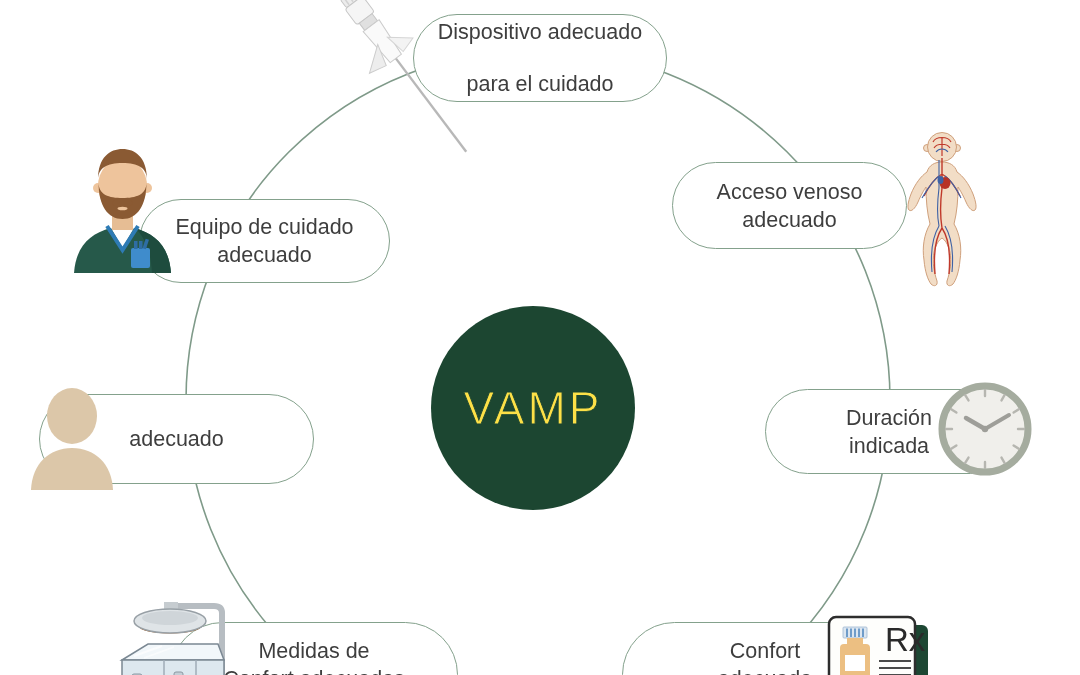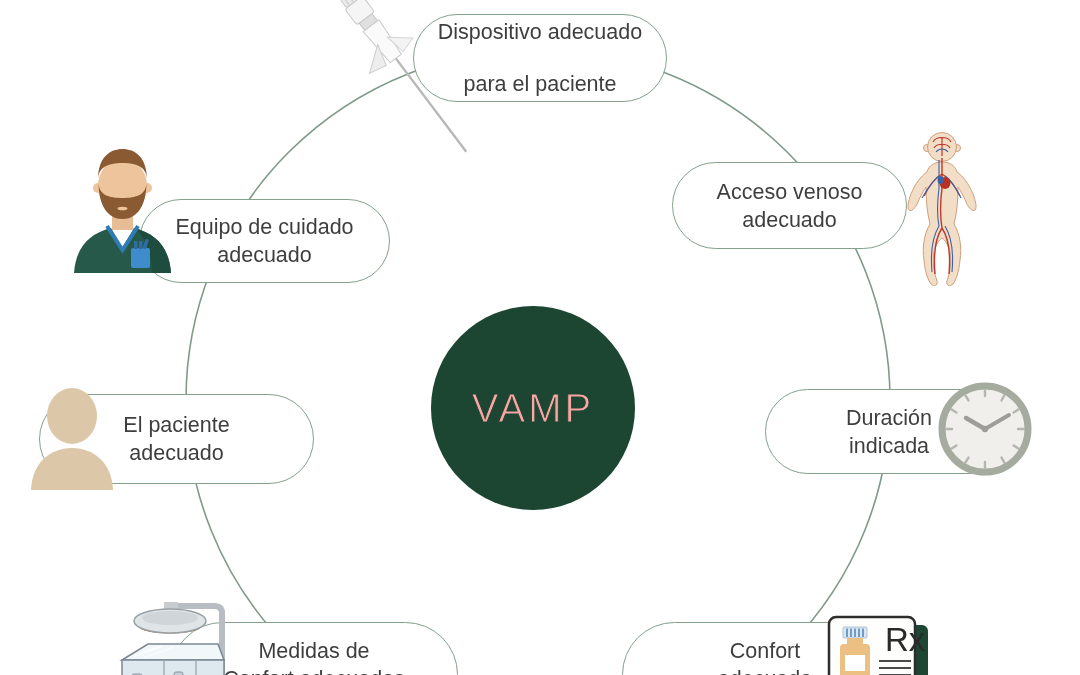--- a/index.html
+++ b/index.html
@@ -22,21 +22,21 @@
   #pill-paciente{left:39px;top:394px;width:273px;height:88px;}
   #pill-duracion{left:765px;top:389px;width:246px;height:83px;}
   #pill-terapia{left:622px;top:622px;width:286px;height:105px;justify-content:flex-start;padding-top:14px;box-sizing:border-box;}
   #pill-medidas{left:170px;top:622px;width:288px;height:105px;justify-content:flex-start;padding-top:14px;box-sizing:border-box;}
 
   .center-circle{
     position:absolute;z-index:1;left:431px;top:306px;width:204px;height:204px;
     border-radius:50%;background:#1c4631;display:flex;align-items:center;justify-content:center;
   }
   .center-circle span{
-    color:#fca5a5;font-size:40px;letter-spacing:3px;font-weight:400;
+    color:#fde047;font-size:46px;letter-spacing:3px;font-weight:400;
     -webkit-text-stroke:0.9px #1c4631;
   }
 
   .icon{position:absolute;z-index:2;}
   #icon-needle{left:325px;top:-8px;}
   #icon-nurse{left:70px;top:140px;}
   #icon-patient{left:30px;top:386px;}
   #icon-baby{left:903px;top:132px;}
   #icon-clock{left:937px;top:381px;}
   #icon-rx{left:823px;top:613px;}
@@ -46,40 +46,39 @@
 <body>
 
 <div class="stage">
 
   <svg class="ring-layer" width="1080" height="675" aria-hidden="true">
     <ellipse cx="538" cy="400" rx="352" ry="351" fill="none" stroke="#7f9a89" stroke-width="1.6"></ellipse>
   </svg>
 
   <div class="pill" id="pill-dispositivo">
     <span>Dispositivo adecuado</span>
-    <span>para el paciente</span>
+    <span>para el cuidado</span>
   </div>
   <div class="pill" id="pill-acceso">
     <span>Acceso venoso</span>
     <span>adecuado</span>
   </div>
   <div class="pill" id="pill-duracion">
     <span>Duración</span>
     <span>indicada</span>
   </div>
   <div class="pill" id="pill-terapia">
     <span>Confort</span>
     <span>adecuada</span>
   </div>
   <div class="pill" id="pill-medidas">
     <span>Medidas de</span>
     <span>Confort adecuadas</span>
   </div>
   <div class="pill" id="pill-paciente">
-    <span>El paciente</span>
     <span>adecuado</span>
   </div>
   <div class="pill" id="pill-equipo">
     <span>Equipo de cuidado</span>
     <span>adecuado</span>
   </div>
 
   <div class="center-circle">
     <span>VAMP</span>
   </div>

